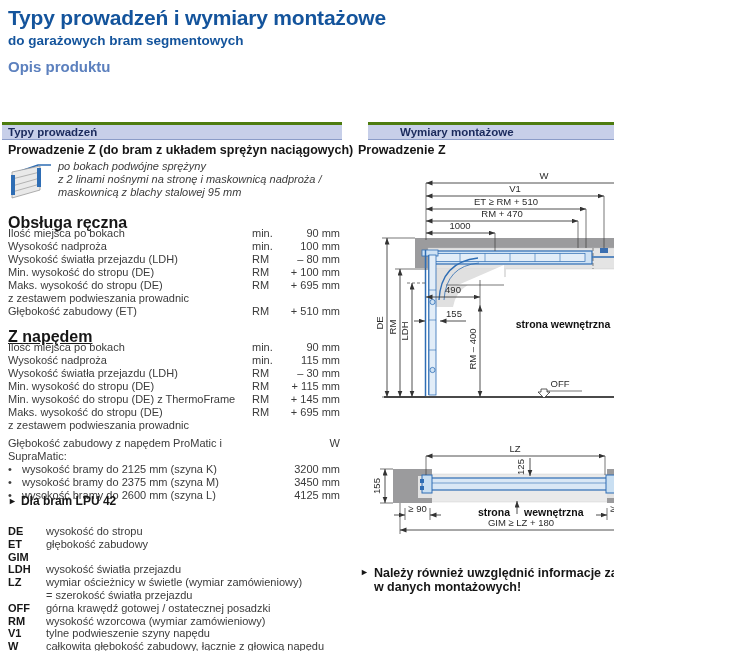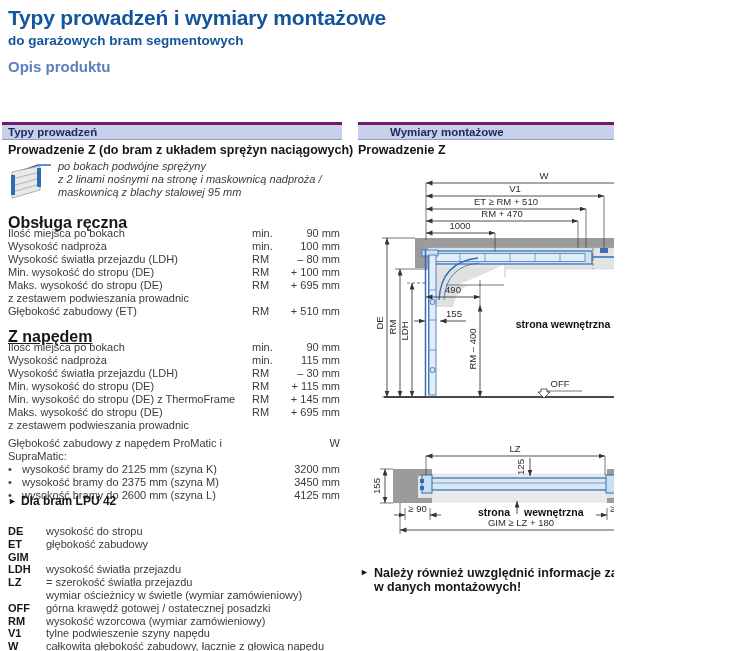--- a/index.html
+++ b/index.html
@@ -8,24 +8,24 @@
   .abs{position:absolute;}
   
   .title{left:8px;top:6px;font-size:21px;font-weight:bold;color:#14549C;letter-spacing:-0.2px;}
   .subtitle{left:8px;top:33px;font-size:13.5px;font-weight:bold;color:#14549C;}
   .sectiontitle{left:8px;top:58px;font-size:15px;font-weight:bold;color:#5C80BE;}
   .door-icon{left:632px;top:0px;}
   .side-tab{left:707px;top:0px;width:40px;height:257px;background:#0D4F9C;}
   .side-tab-inner{position:absolute;top:50%;left:50%;transform:translate(-50%,-50%) rotate(-90deg);
                   width:257px;text-align:center;color:#A9C2E4;font-size:11px;font-weight:bold;line-height:13px;white-space:nowrap;}
   
-  .bar{height:13px;background:#C7CFE9;border-top:3px solid #701a75;border-bottom:1px solid #8B9CC8;
+  .bar{height:13px;background:#C7CFE9;border-top:3px solid #4d7c0f;border-bottom:1px solid #8B9CC8;
        font-size:11.5px;font-weight:bold;color:#1A2A5C;padding:1px 0 0 6px;line-height:12px;}
   .bar-left{left:2px;top:122px;width:334px;}
-  .bar-right{left:358px;top:122px;width:329px;padding-left:32px;}
+  .bar-right{left:368px;top:122px;width:329px;padding-left:32px;}
   .subhead{font-size:12.5px;font-weight:bold;color:#161616;}
   .subhead-left{left:8px;top:143px;}
   .subhead-right{left:358px;top:143px;}
   
   .intro{left:8px;top:160px;width:330px;display:flex;font-style:italic;}
   .intro-text{margin-left:6px;font-size:11px;line-height:13.2px;color:#3b3b3b;}
   
   .blocktitle{font-size:16px;font-weight:bold;color:#161616;}
   .tbl{width:332px;font-size:11px;line-height:13px;color:#3b3b3b;}
   .trow{display:flex;}
@@ -216,22 +216,22 @@
     <div class="lrow">
         <div class="lterm">GIM</div>
       </div>
     <div class="lrow">
         <div class="lterm">LDH</div>
         <div class="ldesc">wysokość światła przejazdu</div>
       </div>
     <div class="lrow">
         <div class="lterm">LZ</div>
         <div class="ldesc">
+          <div>wymiar ościeżnicy w świetle (wymiar zamówieniowy)</div>
           <div>= szerokość światła przejazdu</div>
-          <div>wymiar ościeżnicy w świetle (wymiar zamówieniowy)</div>
         </div>
       </div>
     <div class="lrow">
         <div class="lterm">OFF</div>
         <div class="ldesc">górna krawędź gotowej / ostatecznej posadzki</div>
       </div>
     <div class="lrow">
         <div class="lterm">RM</div>
         <div class="ldesc">wysokość wzorcowa (wymiar zamówieniowy)</div>
       </div>

